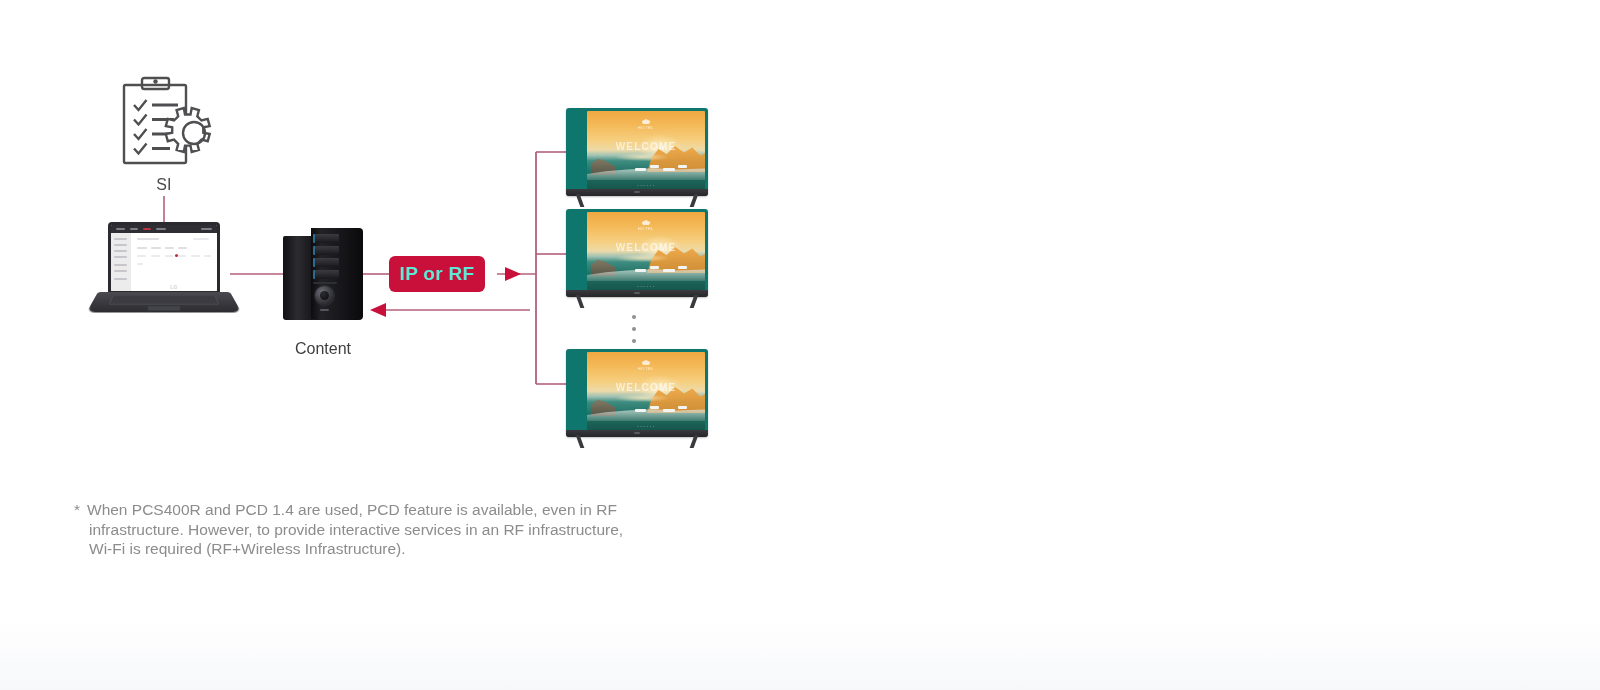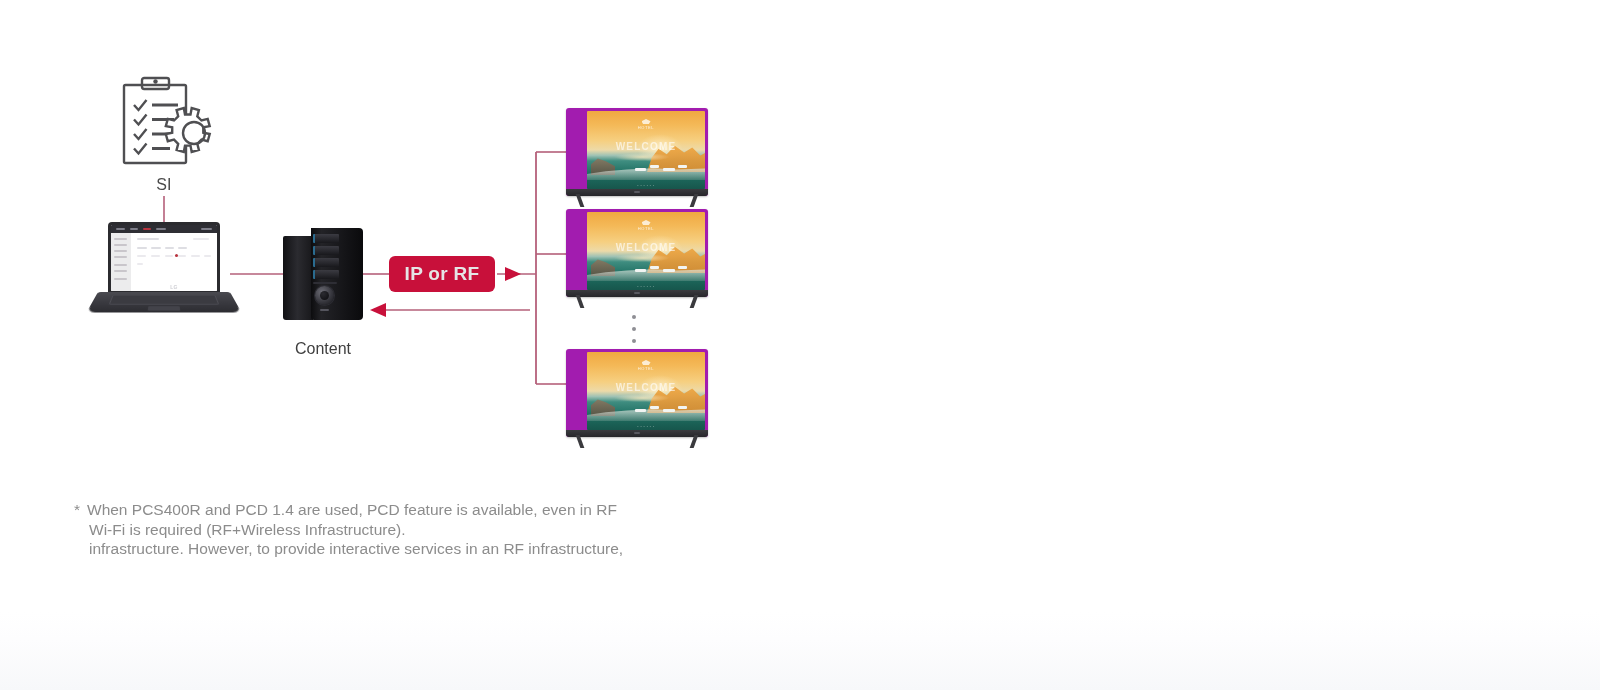--- a/index.html
+++ b/index.html
@@ -106,35 +106,35 @@
   .sv-grill{position:absolute;left:2px;width:24px;height:2px;background:#2e2e35;border-radius:1px;}
 
   .node-label{
     position:absolute;text-align:center;font-size:16px;color:#3f3f3f;line-height:27px;
   }
   .label-editing{left:45px;top:335px;width:236px;}
   .label-server{left:263px;top:335px;width:120px;}
 
   
   .badge{
-    position:absolute;left:389px;top:256px;width:106px;height:36px;
+    position:absolute;left:389px;top:256px;width:96px;height:36px;
     background:#C8103A;border-radius:6px;
-    color:#e5e5e5;font-size:19px;font-weight:bold;
+    color:#5eead4;font-size:19px;font-weight:bold;
     display:flex;align-items:center;justify-content:center;
     letter-spacing:.3px;
   }
 
   
   .tv{position:absolute;width:142px;height:100px;}
   .tv1{left:566px;top:108px;}
   .tv2{left:566px;top:209px;}
   .tv3{left:566px;top:349px;}
   .tv-frame{
     position:absolute;left:0;top:0;width:142px;height:88px;
-    background:#a21caf;border-radius:3px;padding:3px 3px 7px 21px;box-sizing:border-box;
+    background:#0f766e;border-radius:3px;padding:3px 3px 7px 21px;box-sizing:border-box;
     box-shadow:0 1px 2px rgba(0,0,0,.25);
   }
   .tv-screen{
     position:relative;width:100%;height:100%;overflow:hidden;border-radius:1px;
     background:linear-gradient(to bottom,
        #f0a841 0%, #f4b958 18%, #f6cf80 38%, #eddaa8 50%,
        #9fc2b4 57%, #3f8d80 64%, #1f6f62 80%, #17564c 100%);
   }
   .sun-glow{
     position:absolute;left:42%;top:30%;width:46px;height:30px;
@@ -420,18 +420,18 @@
       <div class="tv-chin"></div>
       <div class="tv-foot l"></div>
       <div class="tv-foot r"></div>
     </div>
 
   </div>
 
   <div class="notes">
     <span class="note">
       <span class="star">*</span><span>When PCS400R and PCD 1.4 are used, PCD feature is available, even in RF</span>
+      <span class="cont">infrastructure. However, to provide interactive services in an RF infrastructure,</span>
       <span class="cont">Wi-Fi is required (RF+Wireless Infrastructure).</span>
-      <span class="cont">infrastructure. However, to provide interactive services in an RF infrastructure,</span>
     </span>
   </div>
 
 </div>
 
 </body></html>

